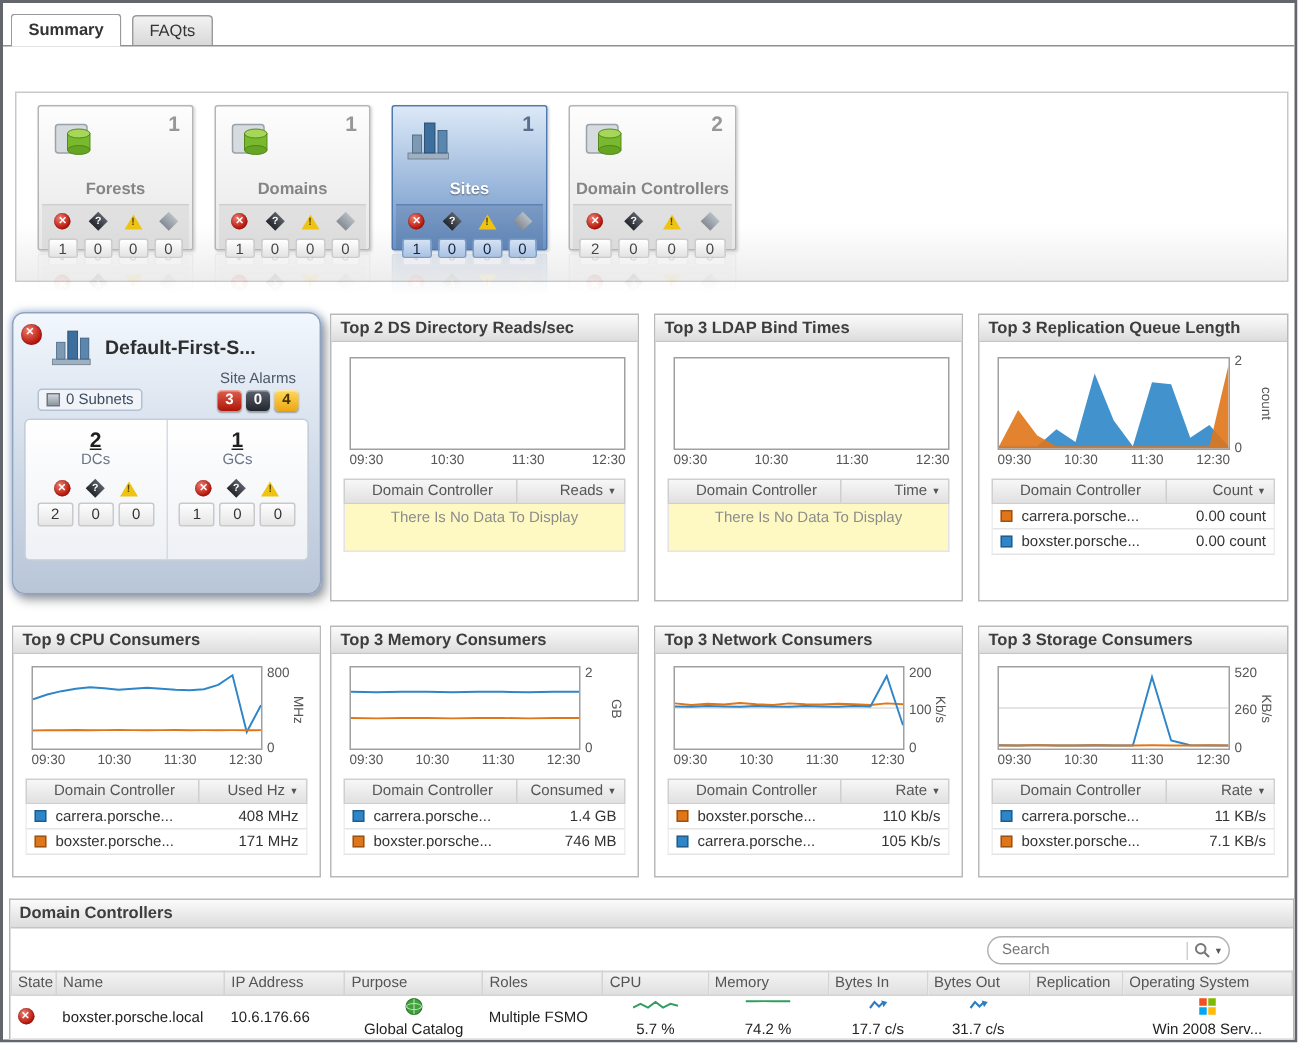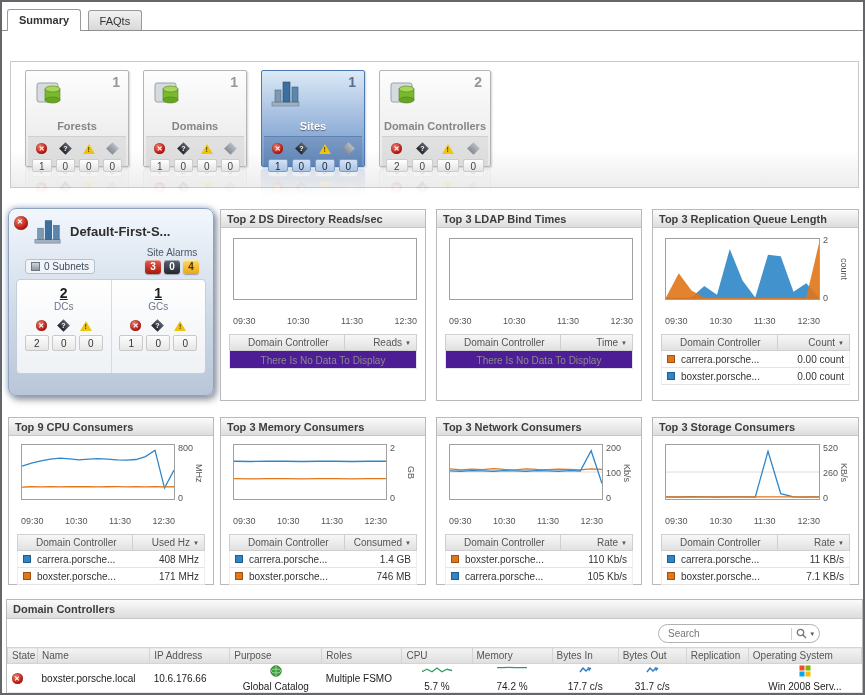--- a/index.html
+++ b/index.html
@@ -98,36 +98,36 @@
   .chart-area { display:flex; margin:10px 8px 0 12px; }
   .chart-box { flex:1; border:1px solid #a0a0a0; height:62px; position:relative; background:#fff; }
   .row2 .chart-box { height:56px; margin-top:-2px; }
   svg.mini { position:absolute; left:0; top:0; width:100%; height:100%; display:block; }
   .ylab { width:30px; position:relative; font-size:9px; color:#555; }
   .ylab .yt { position:absolute; left:3px; top:-3px; }
   .ylab .ym { position:absolute; left:3px; top:50%; margin-top:-5px; }
   .ylab .yb { position:absolute; left:3px; bottom:-3px; }
   .ylab .yu { position:absolute; right:1px; top:0; bottom:0; writing-mode:vertical-rl; display:flex;
               align-items:center; justify-content:center; font-size:9px; color:#555; }
-  .x-row { display:flex; margin:16px 8px 0 12px; }
+  .x-row { display:flex; margin:1px 8px 0 12px; }
   .x-ticks { flex:1; display:flex; justify-content:space-between; font-size:9px; color:#555; }
   .ysp { width:30px; }
   .mt { margin:8px 8px 0 8px; }
   .mt-head { display:flex; height:17px; line-height:16px; font-size:10px; color:#555;
              background:linear-gradient(#f7f7f7,#e1e1e1); border:1px solid #cfcfcf; }
   .mt-head .c1 { flex:1; padding-left:18px; cursor:pointer; }
   .mt-head .c2 { width:72px; text-align:right; padding-right:5px; border-left:1px solid #cfcfcf; cursor:pointer; }
   .sort::after { content:"\25BC"; font-size:6px; color:#555; margin-left:3px; vertical-align:1px; }
   .mt-row { display:flex; height:17px; align-items:center; font-size:10px; color:#333;
             border-bottom:1px solid #e4e4e4; border-left:1px solid #eee; border-right:1px solid #eee; cursor:pointer; }
   .swatch { width:8px; height:8px; margin:0 6px 0 5px; border:1px solid rgba(0,0,0,.3); flex:none; }
   .mt-row .name { flex:1; white-space:nowrap; overflow:hidden; }
   .mt-row .val { width:72px; text-align:right; padding-right:5px; }
-  .mt-empty { height:18px; line-height:19px; text-align:center; color:#8c8c8c; font-size:10px;
-              border:1px solid #e4e4e4; border-top:none; background:#4c1d95; }
+  .mt-empty { height:32px; line-height:19px; text-align:center; color:#8c8c8c; font-size:10px;
+              border:1px solid #e4e4e4; border-top:none; background:#fef9c3; }
 
   
   .dc-panel { position:absolute; left:4px; top:597px; width:857px; height:96px; border:1px solid #b9b9b9;
               border-bottom:none; background:#fff; overflow:hidden; }
   .dc-title { height:19px; line-height:19px; padding-left:6px; font-size:11px; font-weight:bold; color:#3d3d3d;
               background:linear-gradient(#fbfbfb,#dcdcdc); border-bottom:1px solid #c6c6c6; }
   .dc-toolbar { height:28px; position:relative; }
   .searchbox { position:absolute; right:42px; top:5px; width:162px; height:19px; border:1px solid #b2b2b2;
                border-radius:10px; background:#fff; display:flex; align-items:center; padding:0 5px 0 9px; }
   .searchbox input { border:none; outline:none; flex:1; font-size:10px; color:#444; background:transparent;

